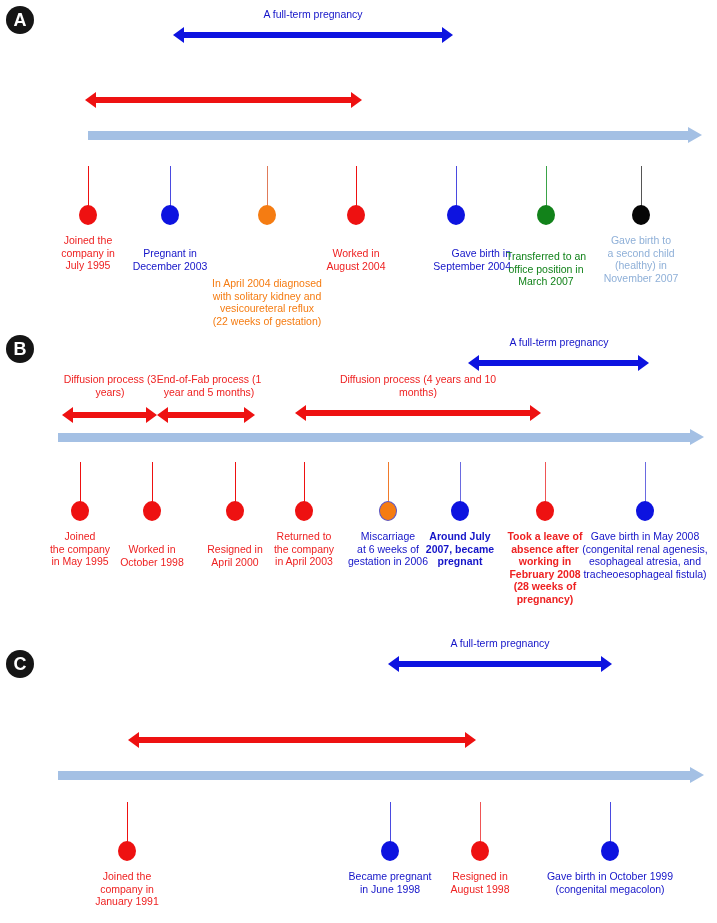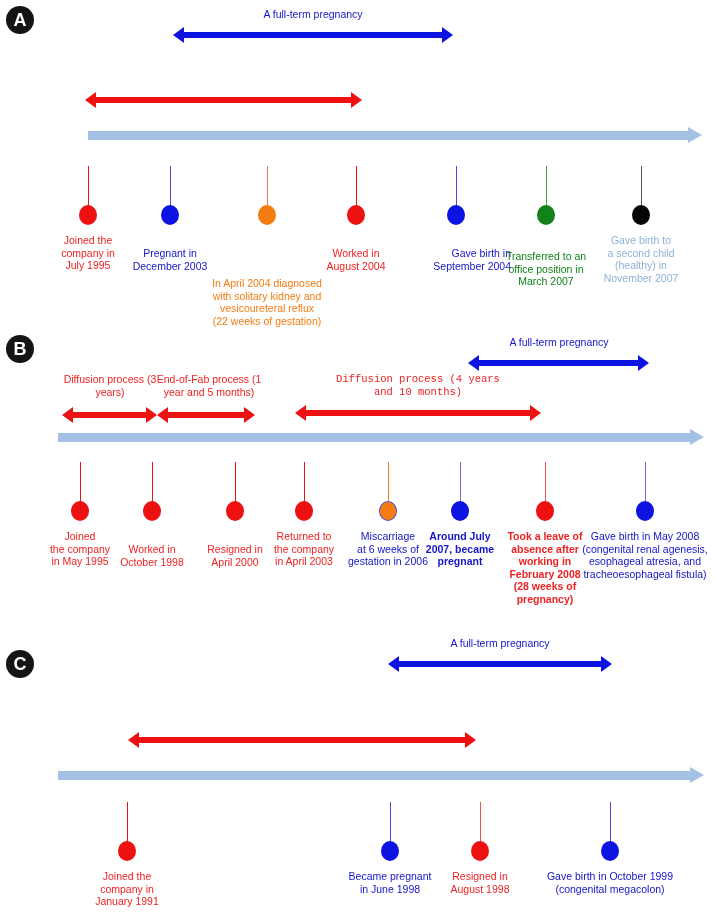--- a/index.html
+++ b/index.html
@@ -224,21 +224,21 @@
     </div>
 
     <div class="arrow-caption red" style="left:154px; top:63px; width:110px;">End-of-Fab process
 (1 year and 5 months)</div>
     <div class="darrow red" style="left:157px; top:97px; width:98px;">
       <span class="head left"></span>
       <span class="shaft" style="left:10px; right:10px;"></span>
       <span class="head right"></span>
     </div>
 
-    <div class="arrow-caption red" style="left:333px; top:63px; width:170px;font-family:Liberation Mono, monospace;">Diffusion process
+    <div class="arrow-caption red" style="left:333px; top:63px; width:170px;">Diffusion process
 (4 years and 10 months)</div>
     <div class="darrow red" style="left:295px; top:95px; width:246px;">
       <span class="head left"></span>
       <span class="shaft" style="left:10px; right:10px;"></span>
       <span class="head right"></span>
     </div>
 
     <div class="axis" style="left:58px; top:123px; width:646px;">
       <span class="axis-bar" style="width:632px;"></span>
       <span class="axis-head" style="left:632px;"></span>

